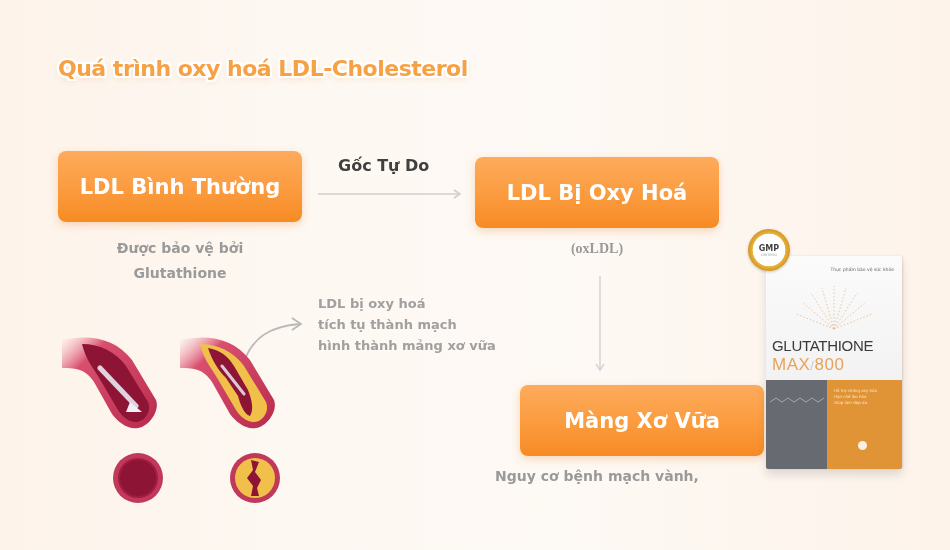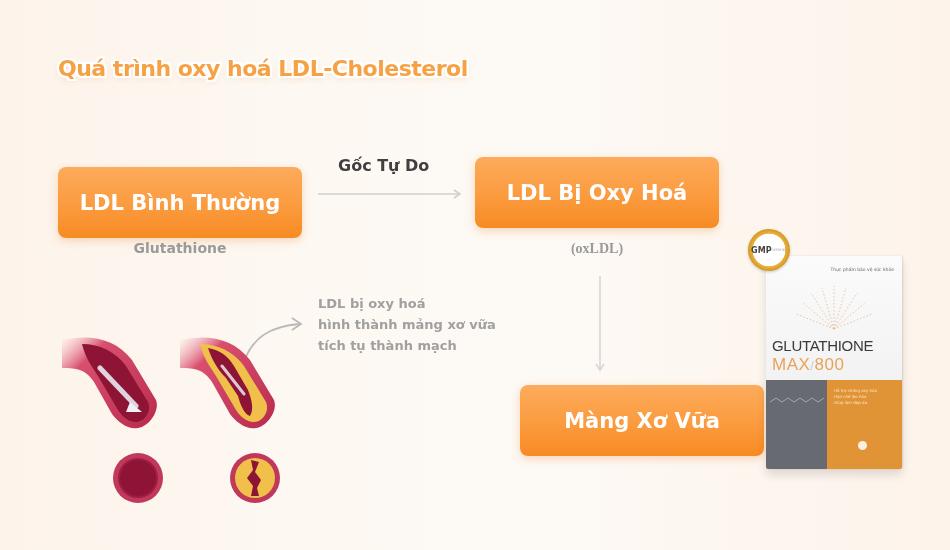--- a/index.html
+++ b/index.html
@@ -21,33 +21,34 @@
     background:linear-gradient(180deg,#fbfbfb 0%,#ececec 100%);
     box-shadow:0 6px 10px rgba(0,0,0,.12),1px 0 2px rgba(0,0,0,.1);overflow:hidden;}
   .p-top{position:absolute;right:8px;top:11px;font-size:4.5px;color:#666;}
   .p-name{position:absolute;left:6px;top:81px;font-size:15px;font-weight:normal;color:#3a3a3a;letter-spacing:-0.3px;font-family:"Liberation Sans",sans-serif;}
   .p-max{position:absolute;left:6px;top:99px;font-size:17px;color:#e7a35c;font-family:"Liberation Sans",sans-serif;letter-spacing:0.5px;}
   .p-left{position:absolute;left:0;top:124px;width:61px;height:89px;background:#676a70;}
   .p-right{position:absolute;left:61px;top:124px;width:75px;height:89px;background:#e19435;}
   .p-lines{position:absolute;left:68px;top:132px;font-size:4px;color:#fbe3c4;line-height:6px;}
   .gmp{position:absolute;left:748px;top:229px;width:42px;height:42px;border-radius:50%;
     background:radial-gradient(circle,#fff 0 54%,#e9b13e 56%,#c98a14 78%,#f2cb6c 100%);
-    box-shadow:0 1px 3px rgba(0,0,0,.2);display:flex;align-items:center;justify-content:center;flex-direction:row;}
+    box-shadow:0 1px 3px rgba(0,0,0,.2);display:flex;align-items:center;justify-content:center;flex-direction:column;}
   .gmp span{font-size:8px;font-weight:bold;color:#444;line-height:9px;}
   .gmp small{font-size:3px;color:#999;}
 </style>
 </head>
 <body>
 
 <div class="title">Quá trình oxy hoá LDL-Cholesterol</div>
 
-<div class="box" style="left:58px;top:167px;align-items:center;">
+<div class="box" style="left:58px;top:151px;align-items:center;">
   <span>LDL Bình Thường</span>
 </div>
 <div class="sub" style="left:58px;top:236px;width:244px;">
+  <div>Được bảo vệ bởi</div>
   <div>Glutathione</div>
 </div>
 
 <div class="label-red">Gốc Tự Do</div>
 <svg style="left:318px;top:188px;" width="146" height="12">
   <line x1="0" y1="6" x2="142" y2="6" stroke="#cfcfcf" stroke-width="1.6"></line>
   <polyline points="136,2 142,6 136,10" fill="none" stroke="#cfcfcf" stroke-width="1.6"></polyline>
 </svg>
 
 <div class="box" style="left:475px;top:157px;">
@@ -59,26 +60,27 @@
 
 <svg style="left:594px;top:276px;" width="12" height="96">
   <line x1="6" y1="0" x2="6" y2="94" stroke="#d6d6d6" stroke-width="1.6"></line>
   <polyline points="2,88 6,94 10,88" fill="none" stroke="#d6d6d6" stroke-width="1.6"></polyline>
 </svg>
 
 <div class="box" style="left:475px;top:385px;margin-left:45px;">
   <span>Màng Xơ Vữa</span>
 </div>
 <div class="sub" style="left:475px;top:464px;width:244px;">
+  <div>Nguy cơ bệnh mạch vành,</div>
 </div>
 
 <div class="note">
   <div>LDL bị oxy hoá</div>
+  <div>tích tụ thành mạch</div>
   <div>hình thành mảng xơ vữa</div>
-  <div>tích tụ thành mạch</div>
 </div>
 
 <svg style="left:240px;top:316px;" width="70" height="50">
   <path d="M4,46 C12,22 30,10 60,8" fill="none" stroke="#b9b9b9" stroke-width="1.8"></path>
   <polyline points="52,2 61,8 52,14" fill="none" stroke="#b9b9b9" stroke-width="1.8"></polyline>
 </svg>
 
 <svg style="left:60px;top:330px;" width="105" height="105">
   <defs>
     <linearGradient id="tubeA" x1="0" y1="0" x2="1" y2="1">

